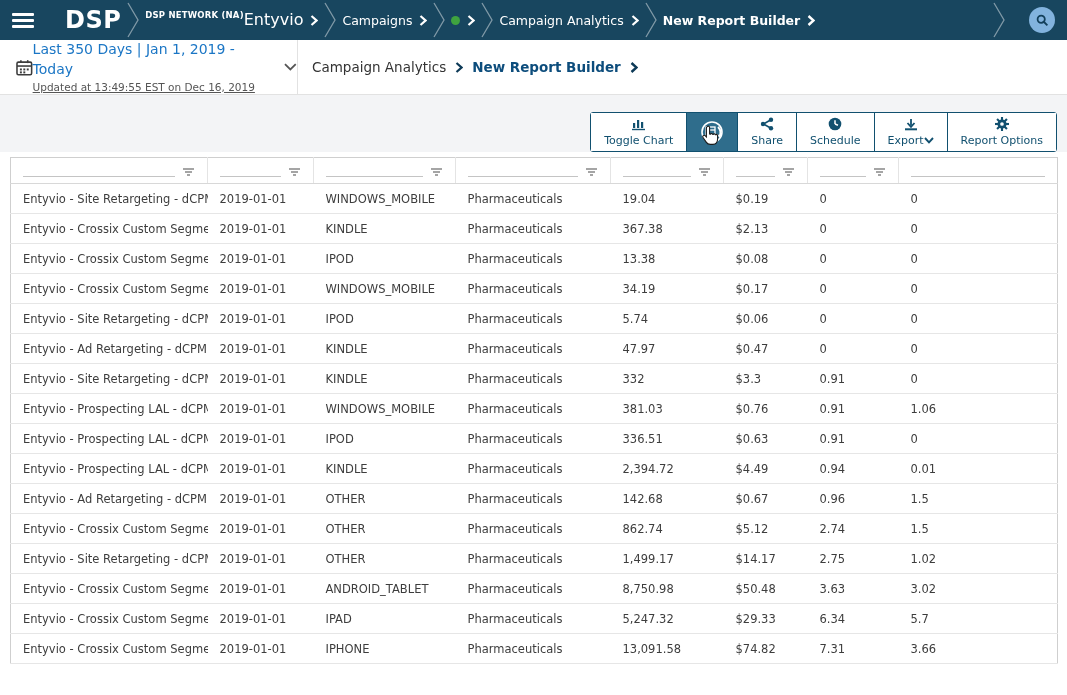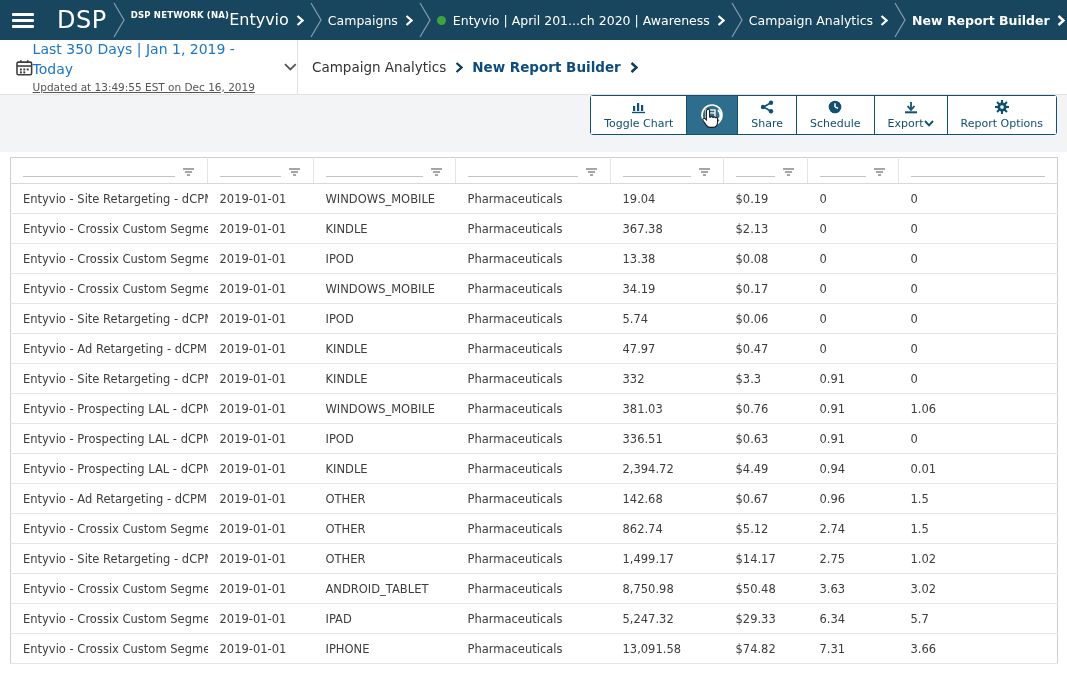--- a/index.html
+++ b/index.html
@@ -5,21 +5,21 @@
   * { margin:0; padding:0; box-sizing:border-box; }
   html,body { width:1067px; height:695px; overflow:hidden; background:#fff;
               font-family:"DejaVu Sans", sans-serif; }
 
   
   .topbar { height:40px; background:#18465f; display:flex; align-items:center;
             color:#fff; padding-left:12px; white-space:nowrap; }
   .burger { width:22px; height:15px; display:flex; flex-direction:column;
             justify-content:space-between; cursor:pointer; flex:0 0 auto; }
   .burger span { display:block; height:3px; background:#fff; border-radius:1px; }
-  .logo { font-size:24px; letter-spacing:.5px; margin-left:23px; font-weight:400; }
+  .logo { font-size:24px; letter-spacing:.5px; margin-left:31px; font-weight:700; }
   .sepchev { flex:0 0 auto; margin:0 5px; }
   .crumb { display:flex; align-items:center; gap:7px; font-size:12.5px; cursor:pointer; }
   .crumb.bold { font-weight:bold; }
   .net { display:flex; flex-direction:row; line-height:1.25; }
   .net .l1 { font-size:8.5px; font-weight:bold; letter-spacing:.2px; }
   .net .l2 { font-size:16px; }
   .gdot { width:9px; height:9px; border-radius:50%; background:#3fa33f; flex:0 0 auto; }
   .topbar-right { margin-left:auto; display:flex; align-items:center; gap:18px;
                   margin-right:12px; }
   .circle-btn { width:26px; height:26px; border-radius:50%; background:#82b3de;
@@ -31,21 +31,21 @@
   .date-left { width:298px; flex:0 0 auto; border-right:1px solid #e2e2e2;
                display:flex; align-items:center; padding-left:16px; gap:0; cursor:pointer; }
   .date-texts { display:flex; flex-direction:column; line-height:1.45; }
   .date-link { font-size:14px; color:#1b76c5; }
   .date-sub  { font-size:10.5px; color:#555;text-decoration:underline; }
   .date-crumbs { display:flex; align-items:center; gap:9px; padding-left:14px;
                  font-size:13.5px; color:#333; }
   .date-crumbs .bold-crumb { font-weight:bold; color:#0d4d7c; }
 
   
-  .toolband { height:57px; background:#f3f4f6; display:flex; align-items:flex-start;
+  .toolband { height:57px; background:#f3f4f6; display:flex; align-items:flex-end;
               justify-content:flex-end; padding-right:10px; }
   .btn-group { display:flex; border:1px solid #11506f; border-radius:3px;
                background:#fff; overflow:visible; }
   .tb-btn { display:flex; flex-direction:column; align-items:center; justify-content:center;
             gap:3px; padding:4px 13px; min-height:36px; border-right:1px solid #11506f;
             color:#11506f; font-size:11px; cursor:pointer; background:#fff; }
   .btn-group .tb-btn:last-child { border-right:none; }
   .tb-btn.active { background:#2f6d8c; color:#fff; position:relative; padding:4px 12px; }
   .tb-label-row { display:flex; align-items:center; }
   .cursor-svg { position:absolute; left:14px; top:12px; }
@@ -102,21 +102,20 @@
         <path d="M1.5 1 L6.5 5.5 L1.5 10" fill="none" stroke="#fff" stroke-width="2.2"></path>
       </svg>
   </div>
 
   <svg class="sepchev" width="14" height="36" viewBox="0 0 14 36">
       <polyline points="2,1 12,18 2,35" fill="none" stroke="rgba(255,255,255,.45)" stroke-width="1.3"></polyline>
     </svg>
 
   <div class="crumb">
     <span class="gdot"></span>
-    <span>Entyvio | April 201...ch 2020 | Awareness</span>
     <svg width="8" height="11" viewBox="0 0 8 11">
         <path d="M1.5 1 L6.5 5.5 L1.5 10" fill="none" stroke="#fff" stroke-width="2.2"></path>
       </svg>
   </div>
 
   <svg class="sepchev" width="14" height="36" viewBox="0 0 14 36">
       <polyline points="2,1 12,18 2,35" fill="none" stroke="rgba(255,255,255,.45)" stroke-width="1.3"></polyline>
     </svg>
 
   <div class="crumb">

